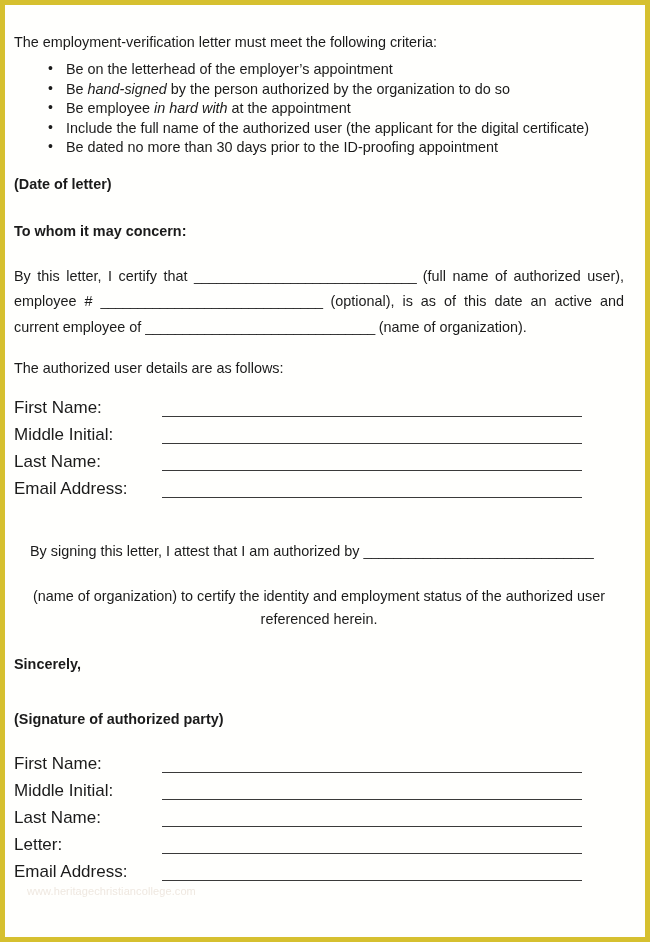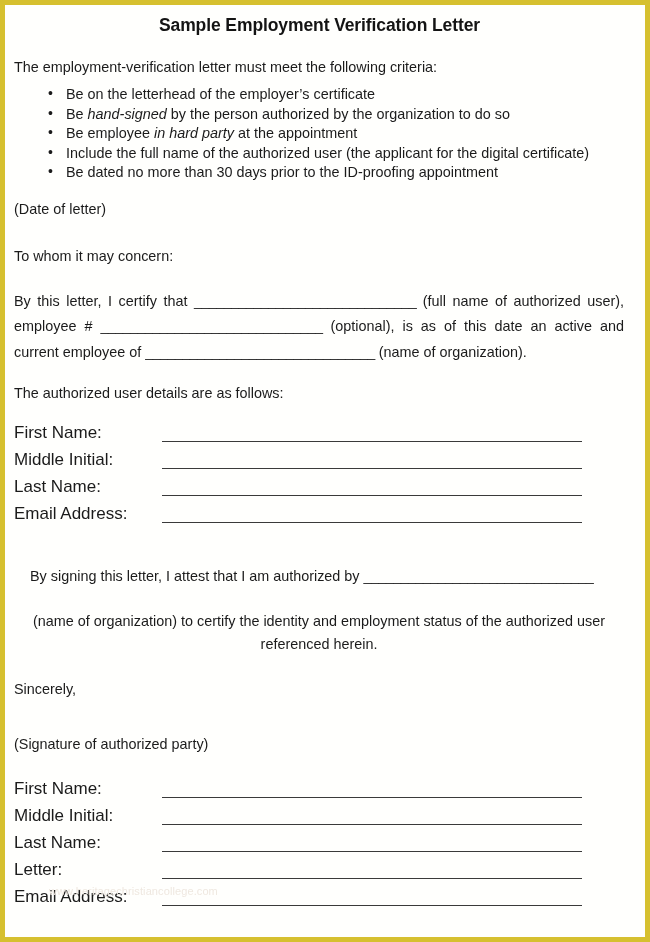--- a/index.html
+++ b/index.html
@@ -85,20 +85,21 @@
 
   .spacer-line {
     height: 19px;
   }
 
   .block-line {
     font-size: 14.4px;
     color: #1b1b1b;
     line-height: 1.0;
     margin: 0;
+    font-weight: bold;
   }
 
   .certify {
     font-size: 14.4px;
     color: #1b1b1b;
     line-height: 1.77;
     text-align: justify;
     text-align-last: left;
     margin: 0;
     padding-right: 7px;
@@ -143,43 +144,42 @@
 
   .attest {
     font-size: 14.4px;
     color: #1b1b1b;
     margin: 16px;
     white-space: nowrap;
   }
 
   .watermark {
     position: absolute;
-    left: 44px;
+    left: 22px;
     top: 880px;
     font-size: 11px;
     color: #efe8e0;
     letter-spacing: 0.1px;
     white-space: nowrap;
     pointer-events: none;
   }
 </style>
 </head>
 <body>
 
 <div class="page">
   <div class="inner">
 
-    <div class="doc-title">Sample Employment Verification Letter</div>
 
     <p class="intro">The employment-verification letter must meet the following criteria:</p>
 
     <ul class="criteria">
-      <li><span>Be on the letterhead of the employer’s certificate</span><em></em><span></span></li>
+      <li><span>Be on the letterhead of the employer’s appointment</span><em></em><span></span></li>
       <li><span>Be </span><em>hand-signed</em><span> by the person authorized by the organization to do so</span></li>
-      <li><span>Be employee </span><em>in hard party</em><span> at the appointment</span></li>
+      <li><span>Be employee </span><em>in hard with</em><span> at the appointment</span></li>
       <li><span>Include the full name of the authorized user (the applicant for the digital certificate)</span><em></em><span></span></li>
       <li><span>Be dated no more than 30 days prior to the ID-proofing appointment</span><em></em><span></span></li>
     </ul>
 
 
     <div class="spacer-line"></div>
     <p class="block-line">(Date of letter)</p>
 
     <div class="spacer-line" style="height:33px"></div>
     <p class="block-line">To whom it may concern:</p>

